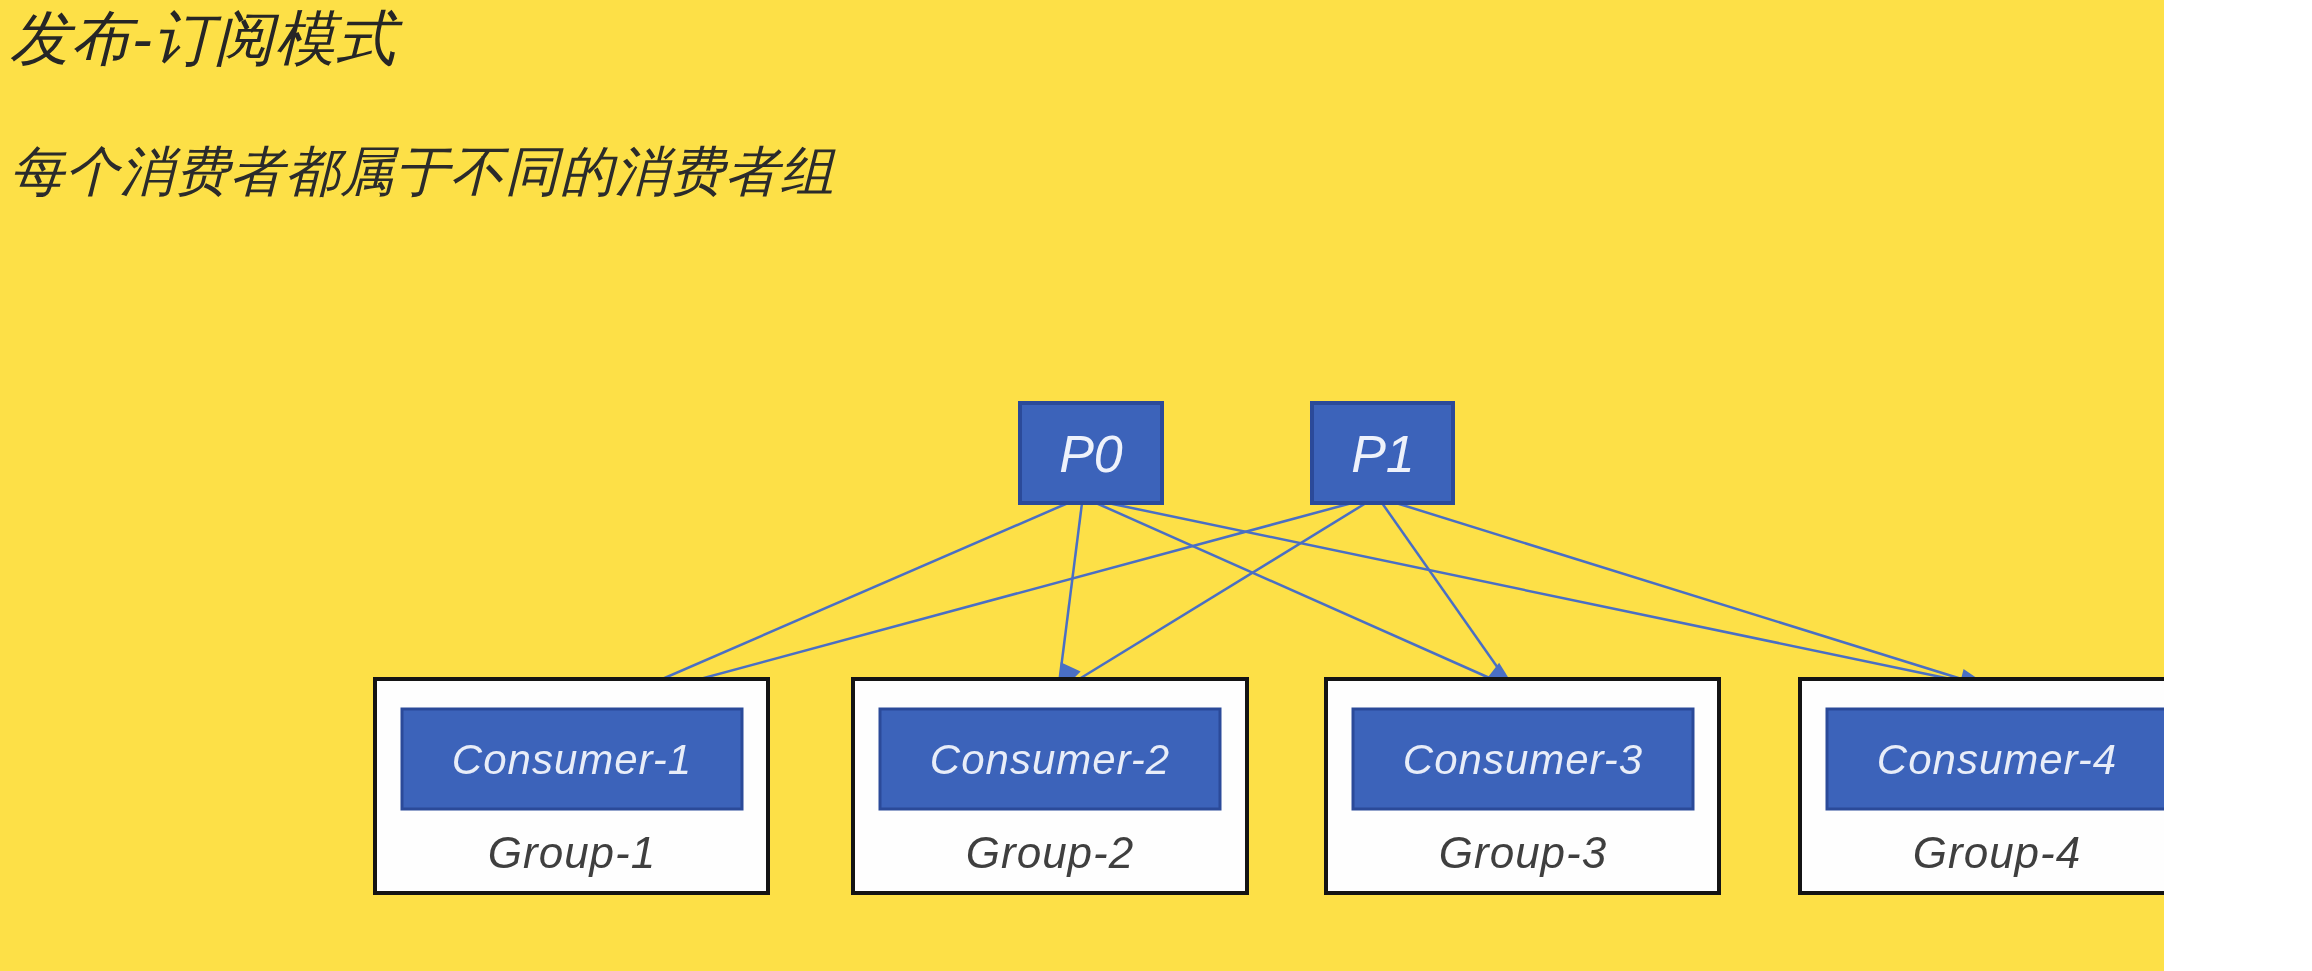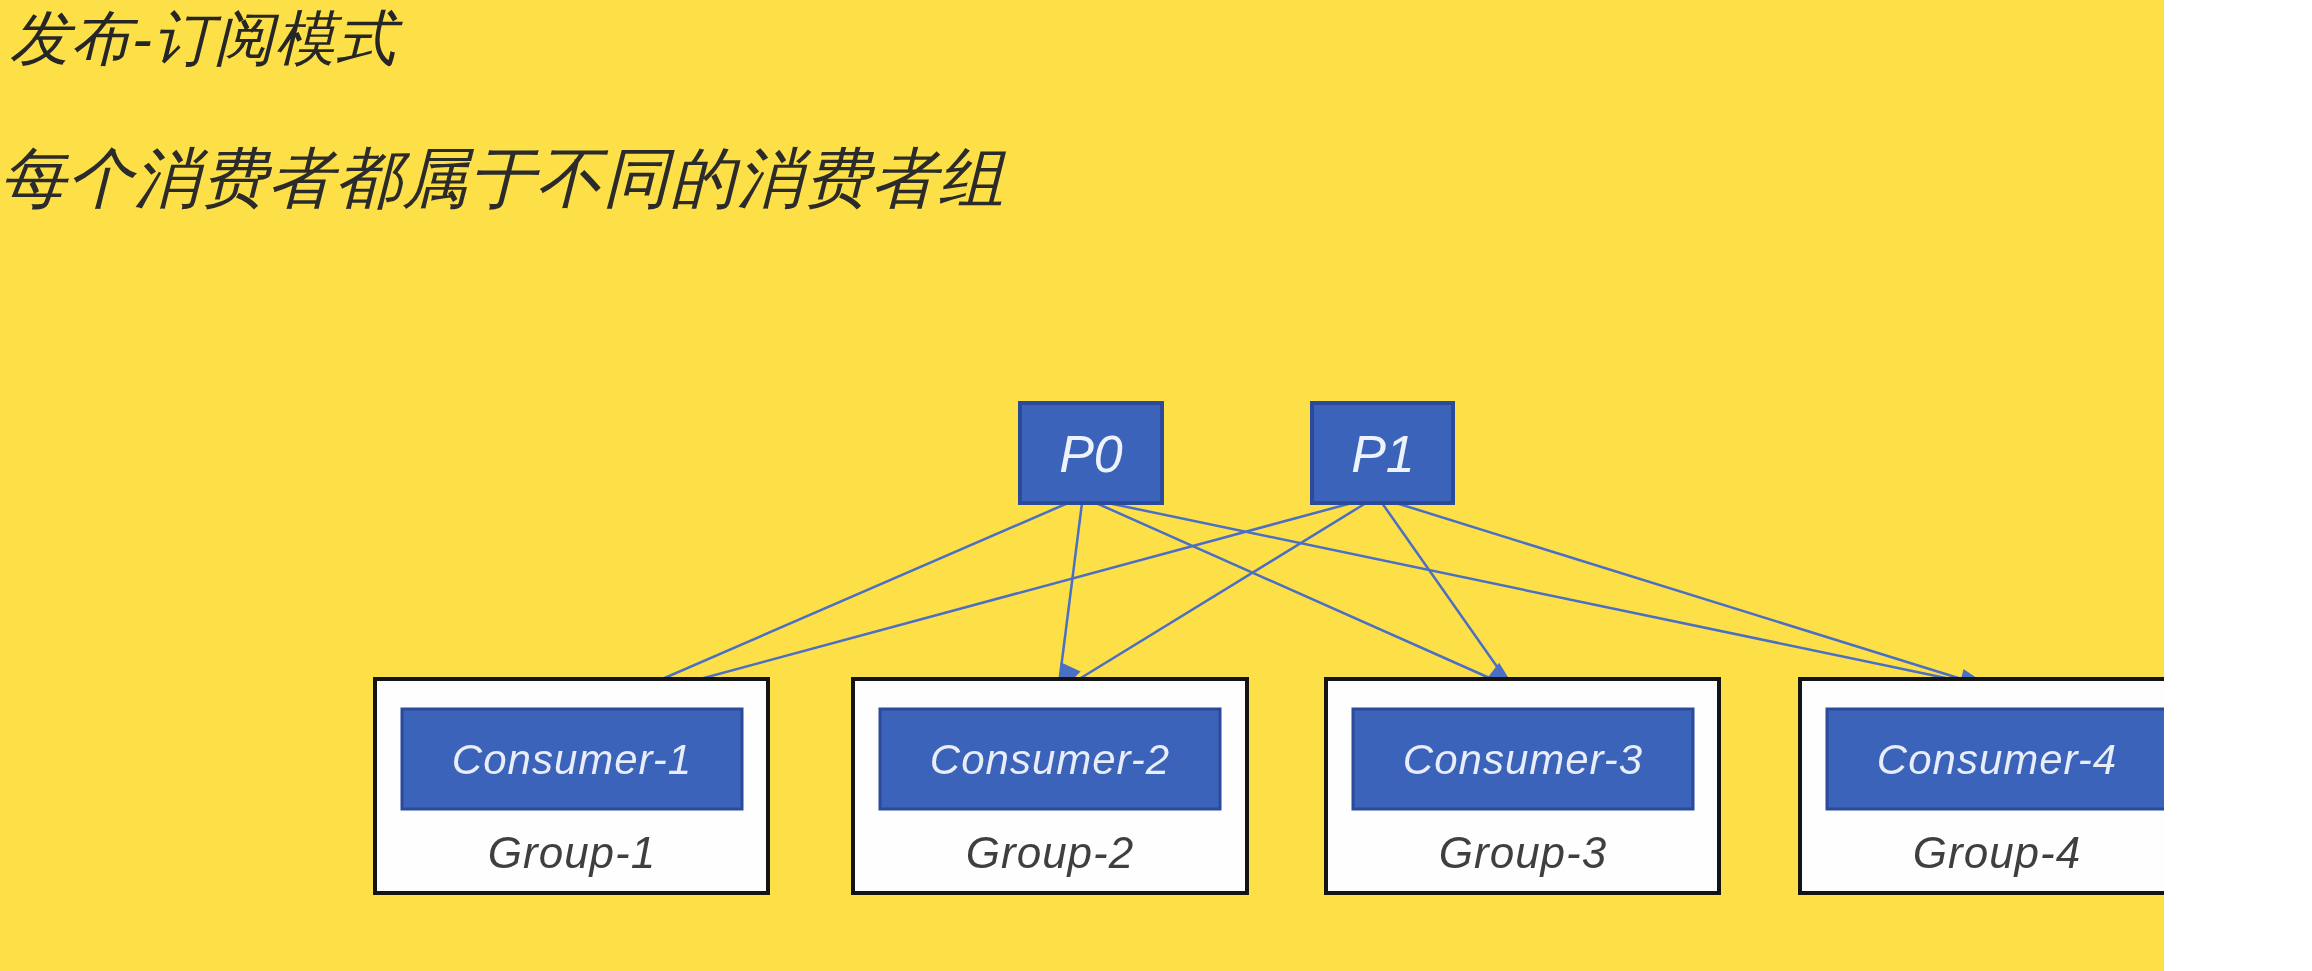--- a/index.html
+++ b/index.html
@@ -21,23 +21,23 @@
     left: 10px;
     top: 6px;
     font-size: 60px;
     line-height: 1.1;
     color: #262626;
     letter-spacing: 1px;
     white-space: nowrap;
   }
   .slide-subtitle {
     position: absolute;
-    left: 0;
+    left: 10px;
     top: 142px;
-    font-size: 66px;
+    font-size: 54px;
     line-height: 1.1;
     color: #2b2b2b;
     letter-spacing: 1px;
     white-space: nowrap;
   }
   .diagram-svg {
     position: absolute;
     left: 0;
     top: 0;
     width: 2312px;

